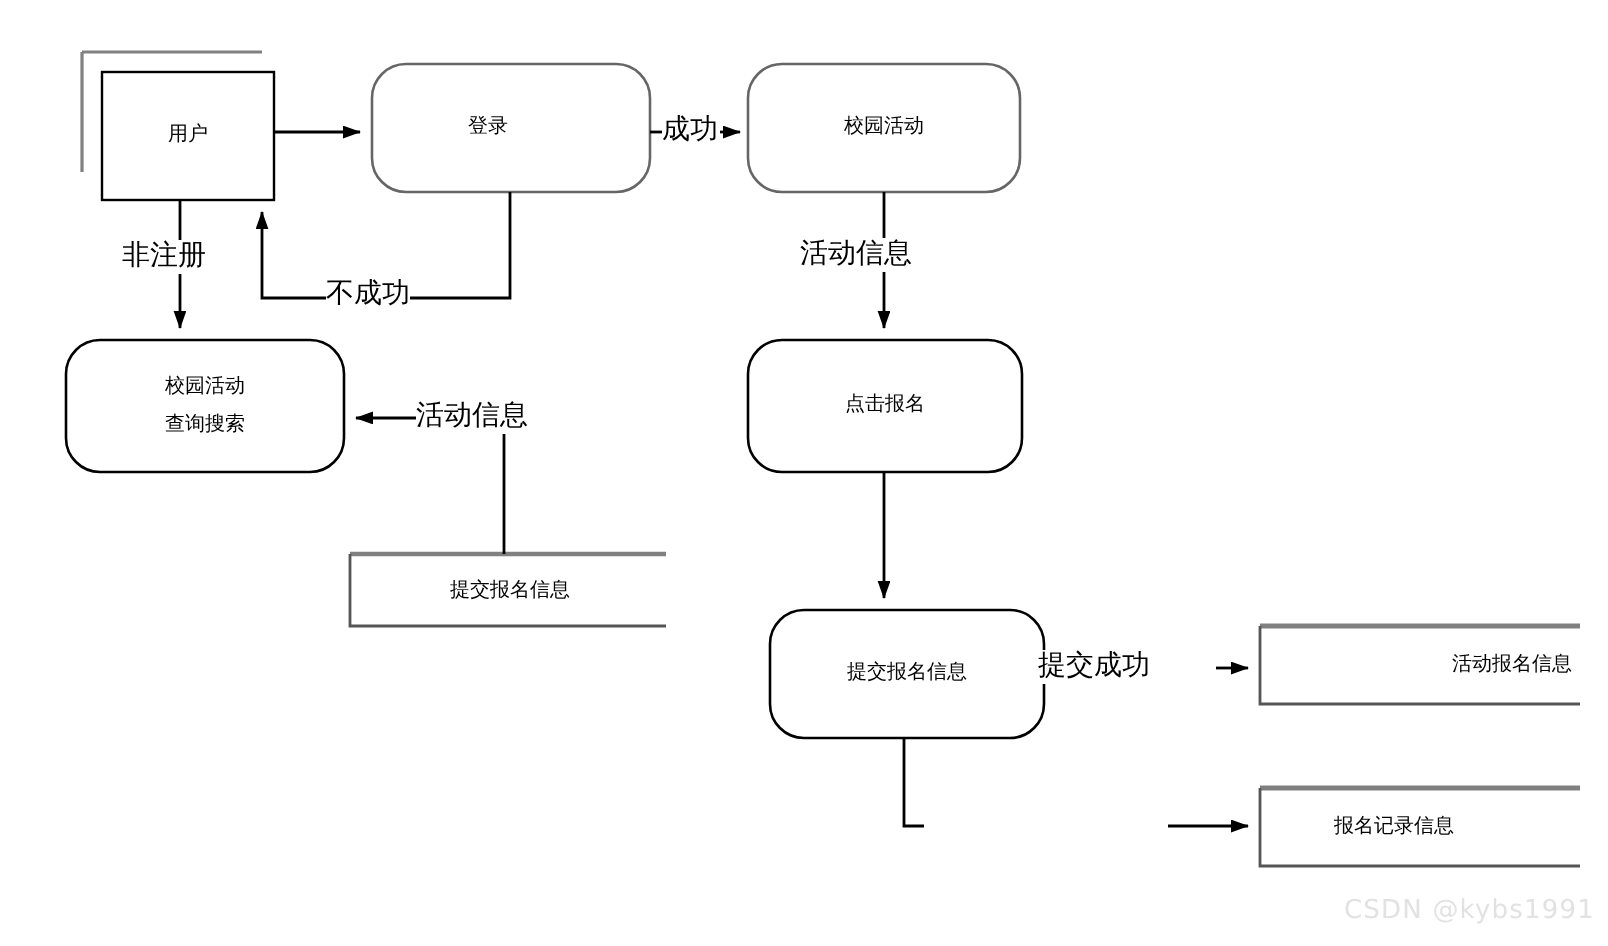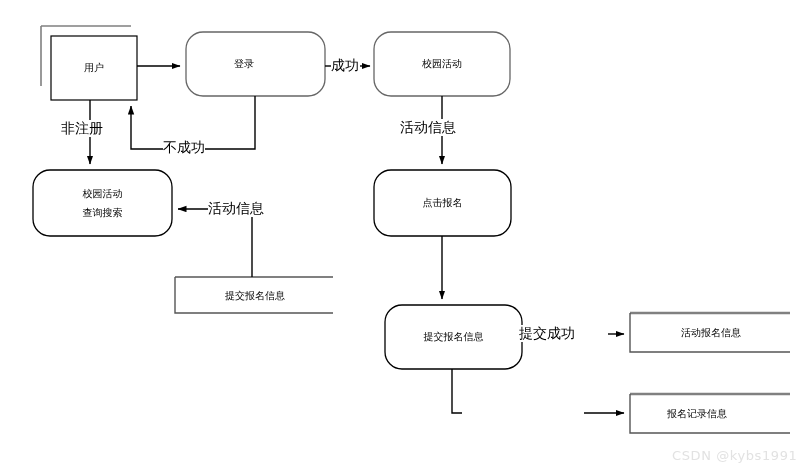--- a/index.html
+++ b/index.html
@@ -131,21 +131,21 @@
 
   <div class="node-label" style="left:33px; top:184px; width:139px;">校园活动
 查询搜索</div>
 
   <div class="node-label" style="left:374px; top:193px; width:137px;">点击报名</div>
 
   <div class="node-label" style="left:385px; top:327px; width:137px;">提交报名信息</div>
 
   <div class="node-label" style="left:180px; top:286px; width:150px;">提交报名信息</div>
 
-  <div class="node-label" style="left:636px; top:323px; width:150px; text-align:center;">活动报名信息</div>
+  <div class="node-label" style="left:636px; top:323px; width:150px; text-align:right;">活动报名信息</div>
 
   <div class="node-label" style="left:667px; top:404px; width:150px; text-align:left;">报名记录信息</div>
 
   <div class="edge-label" style="left:331px; top:57px;">成功</div>
 
   <div class="edge-label" style="left:163px; top:139px;">不成功</div>
 
   <div class="edge-label" style="left:61px; top:120px;">非注册</div>
 
   <div class="edge-label" style="left:208px; top:200px;">活动信息</div>

